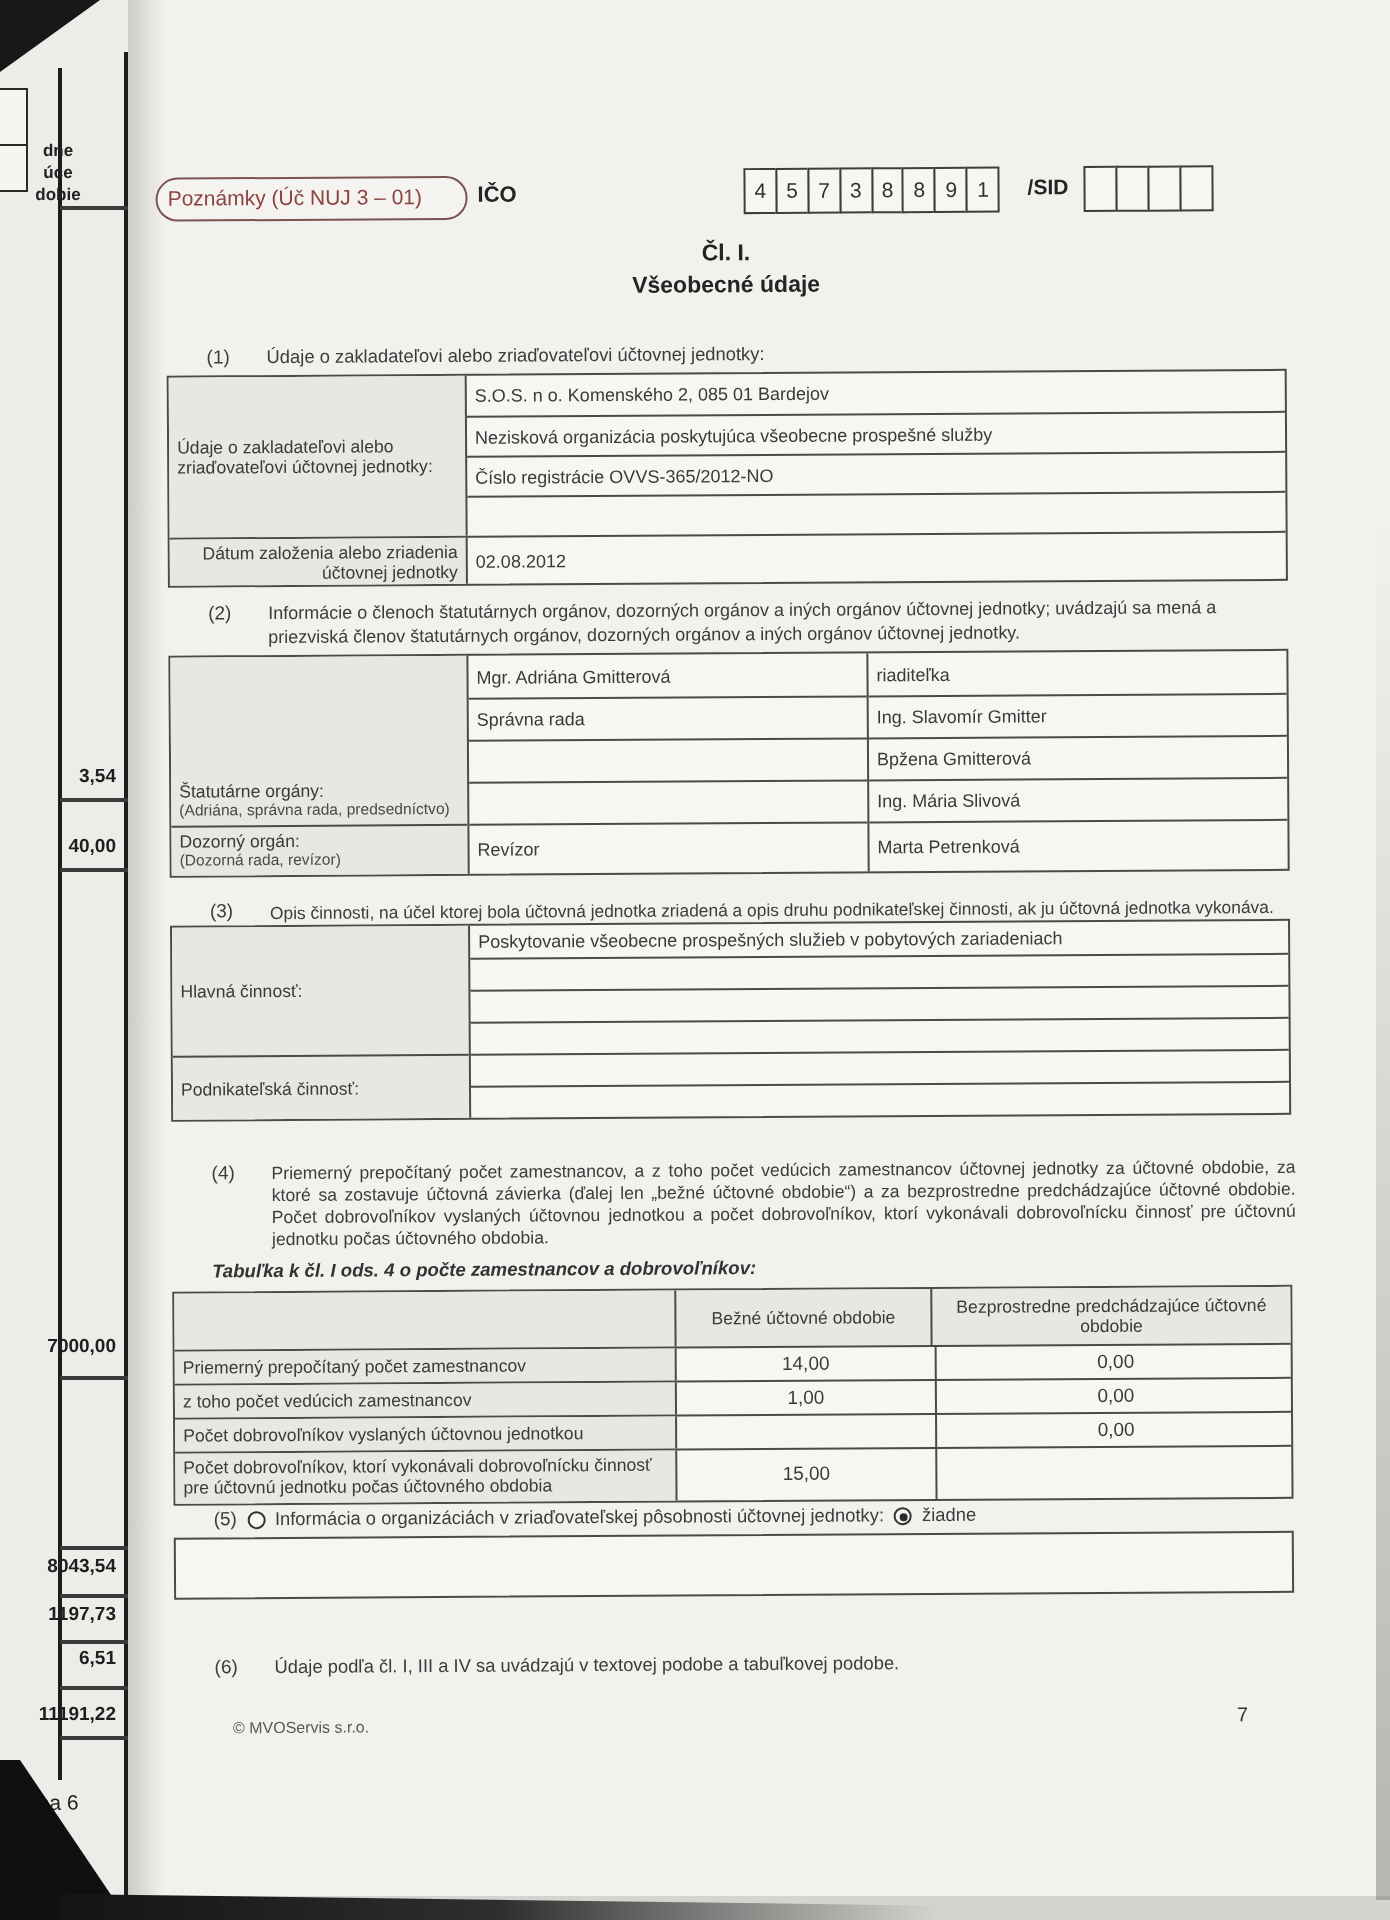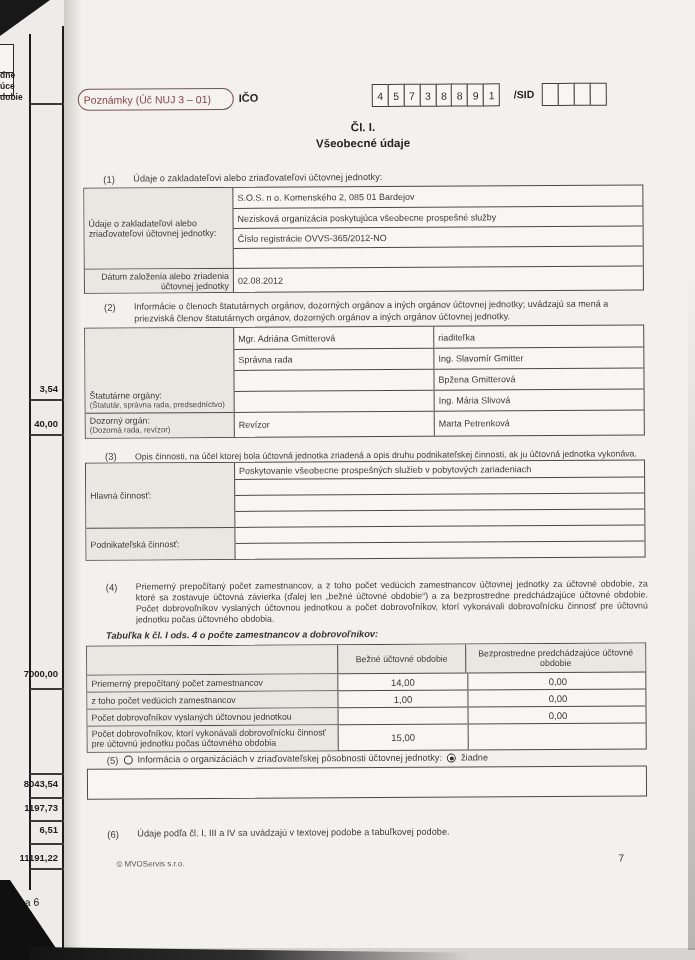--- a/index.html
+++ b/index.html
@@ -3,21 +3,21 @@
 <meta charset="utf-8">
 <style>
   *{margin:0;padding:0;box-sizing:border-box;}
   html,body{width:695px;height:960px;}
   body{position:relative;overflow:hidden;background:#d6d4d0;font-family:"Liberation Sans",sans-serif;}
   .abs{position:absolute;}
   
   .strip-bg{left:0;top:0;width:64px;height:960px;background:#edece8;}
   .edge-cell{border:1.5px solid #2a2a2a;background:#f6f5f1;}
   .vline{background:#1c1c1c;}
-  .strip-frag{width:58px;text-align:left;font-size:8.5px;font-weight:bold;color:#222;line-height:10px;}
+  .strip-frag{width:58px;text-align:center;font-size:8.5px;font-weight:bold;color:#222;line-height:10px;}
   .strip-hline{left:30px;width:34px;height:1.5px;background:#3a3a3a;}
   .strip-num{width:58px;text-align:right;font-size:9.5px;font-weight:bold;color:#1e1e1e;}
   
   .page{left:64px;top:0;width:631px;height:948px;background:#f2f1ed;}
   .fold{left:0;top:0;width:18px;height:100%;background:linear-gradient(to right,rgba(100,95,88,.26),rgba(100,95,88,0));}
   .rot{position:absolute;inset:0;transform:rotate(-0.35deg);transform-origin:320px 460px;color:#3c3c3c;}
   .title-box{border:1.6px solid #7b5350;display:flex;align-items:center;padding-left:5px;color:#8a4340;font-size:10.5px;background:#f4f3ef;}
   .bold{font-weight:bold;}
   .boxes{display:flex;}
   .cellbox{border:1.1px solid #3d3d3d;width:17px;height:23px;margin-left:-1.1px;display:flex;align-items:center;justify-content:center;font-size:10.5px;color:#2f2f2f;background:#f7f6f2;}
@@ -129,21 +129,21 @@
       </div>
     </div>
 
     <div class="abs sec-num" style="left:41px;top:300px;">(2)</div>
     <div class="abs sec-text" style="left:71px;top:300px;width:515px;font-size:9px;">Informácie o členoch štatutárnych orgánov, dozorných orgánov  a iných orgánov účtovnej jednotky; uvádzajú sa mená a priezviská členov štatutárnych orgánov, dozorných orgánov a iných orgánov účtovnej jednotky.</div>
 
     <div class="abs tblc rowflex" style="left:21px;top:326px;width:560px;">
       <div class="colflex" style="width:148px;flex:none;">
         <div class="cell label" style="height:84px;display:flex;flex-direction:column;justify-content:flex-end;">
           <span>Štatutárne orgány:</span>
-          <span class="sub">(Štatutár, správna rada, predsedníctvo)</span>
+          <span class="sub">(Adriána, správna rada, predsedníctvo)</span>
         </div>
         <div class="cell label bt" style="height:25px;display:flex;flex-direction:column;justify-content:center;">
           <span>Dozorný orgán:</span>
           <span class="sub">(Dozorná rada, revízor)</span>
         </div>
       </div>
       <div class="bl colflex" style="width:200px;flex:none;">
         <div class="cell vc" style="height:21px;">Mgr. Adriána Gmitterová</div>
         <div class="cell vc bt" style="height:21px;">Správna rada</div>
         <div class="cell vc bt" style="height:21px;"></div>

